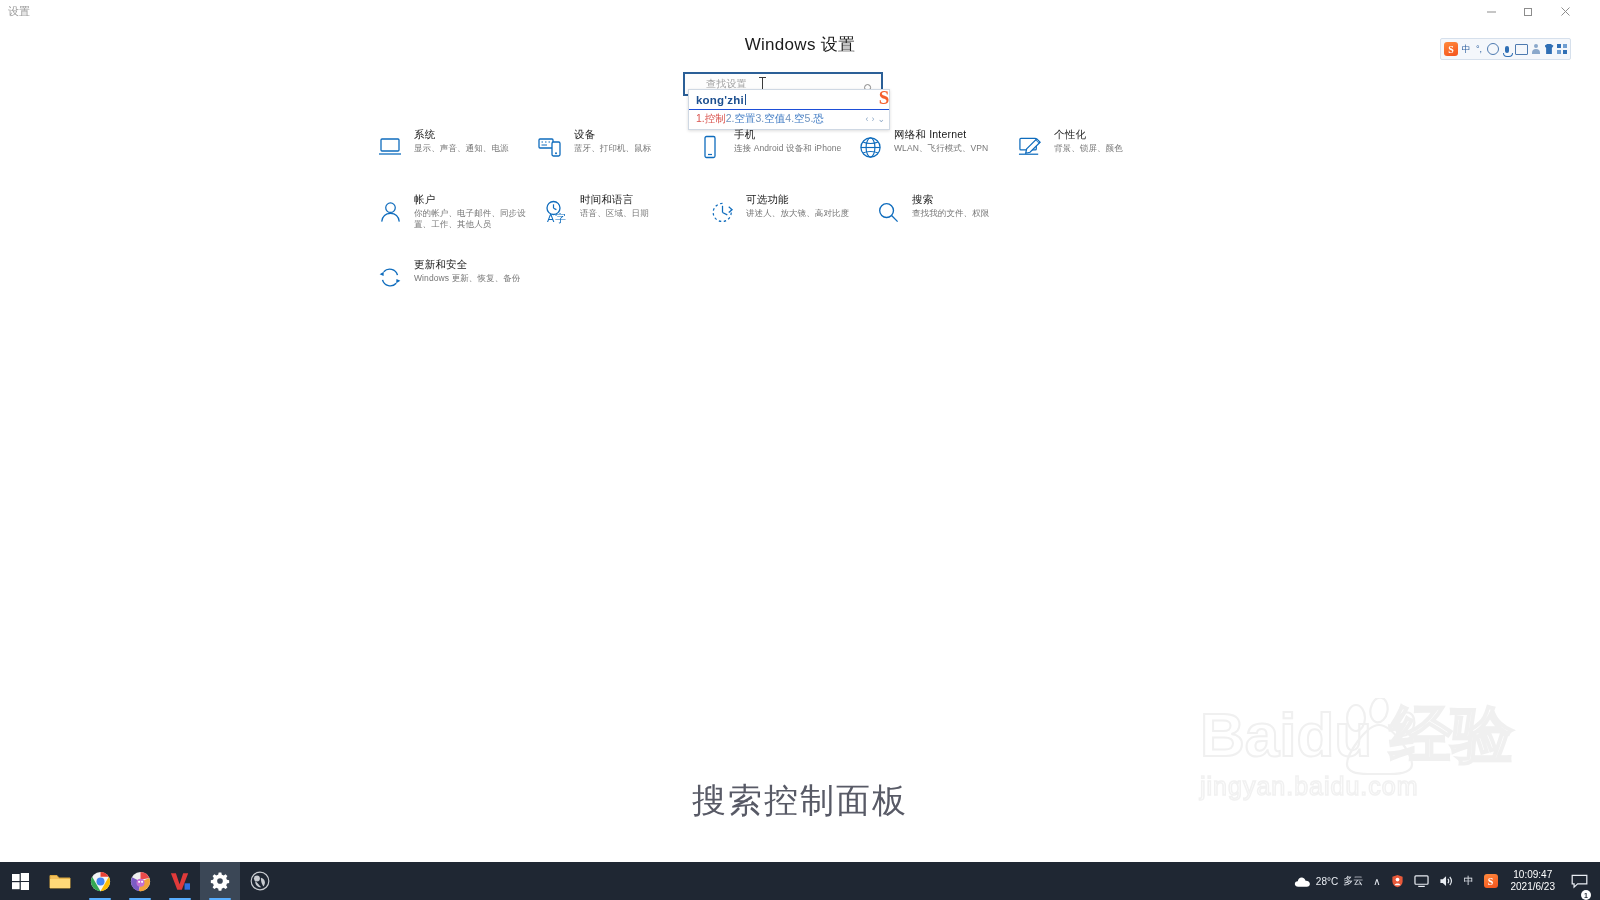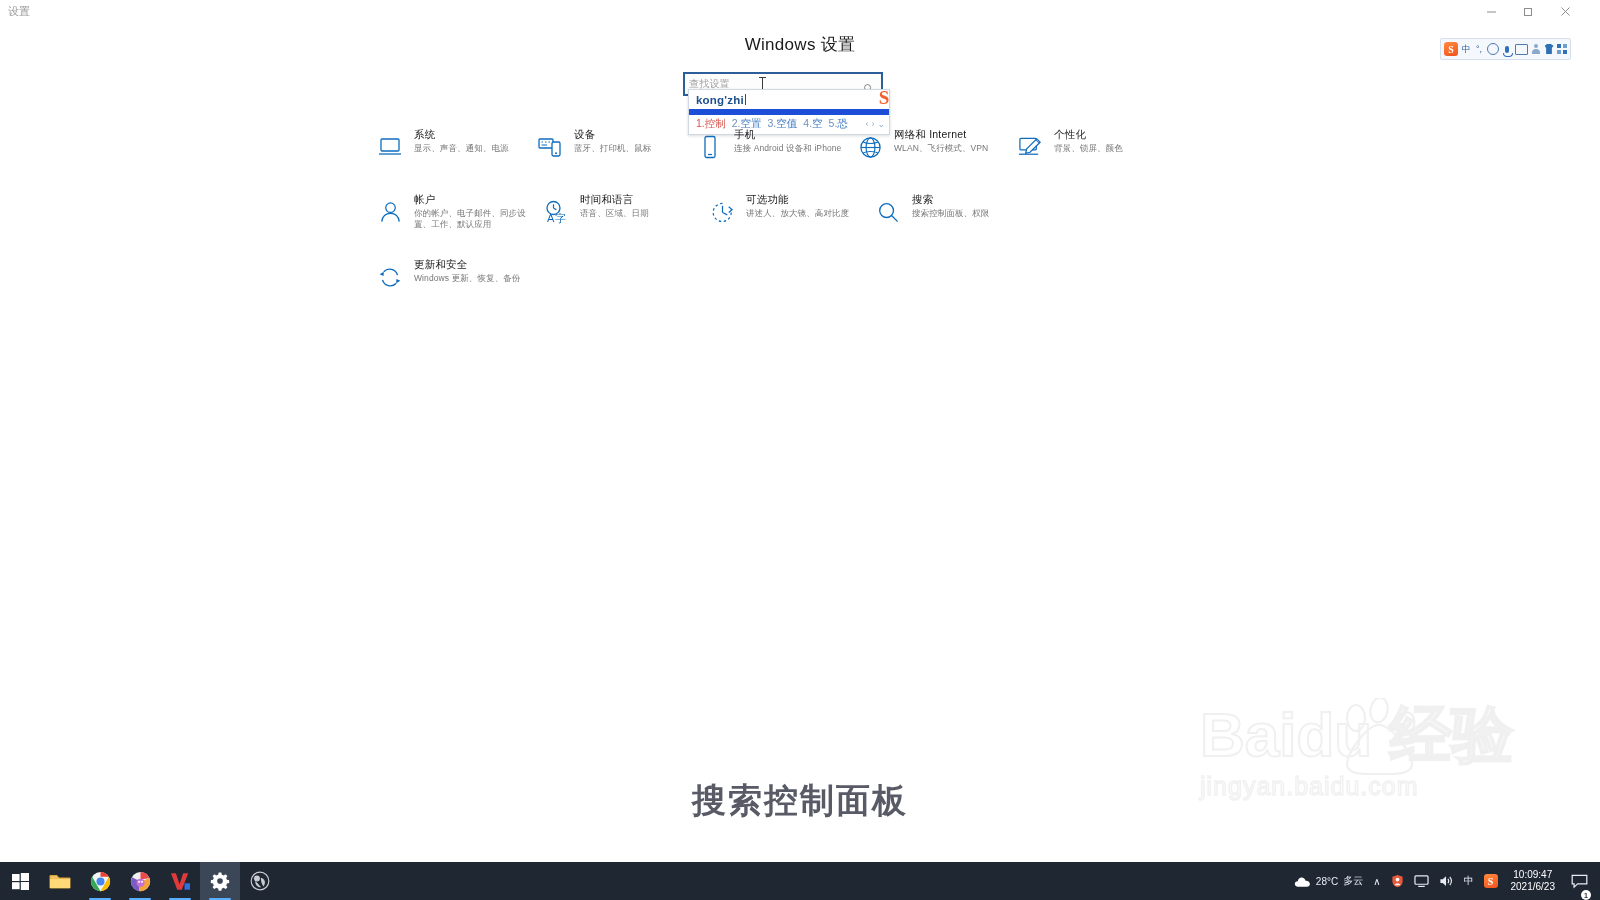--- a/index.html
+++ b/index.html
@@ -70,21 +70,21 @@
     font-size:17px;color:#1b1b1b;font-weight:400;letter-spacing:.3px;
   }
 
   #search-wrap{position:absolute;left:683px;top:72px;width:202px;}
   #search-box{
     width:200px;height:24px;box-sizing:border-box;
     border:2px solid #2b5f97;background:#fdfdfd;
     display:flex;align-items:center;position:relative;
   }
   #search-box .placeholder{
-    font-size:10px;color:#a2a2a2;padding-left:4px;letter-spacing:.2px;
+    font-size:10px;color:#a2a2a2;padding-left:21px;letter-spacing:.2px;
   }
   #search-box .caret{
     position:absolute;left:77px;top:4px;width:1px;height:15px;background:#3a3a3a;
   }
   #search-box .caret:before{content:"";position:absolute;left:-3px;top:-1px;width:7px;height:1px;background:#3a3a3a;}
   #search-box .caret:after{content:"";position:absolute;left:-3px;bottom:-1px;width:7px;height:1px;background:#3a3a3a;}
   #search-box .mag{position:absolute;right:7px;top:6px;}
 
   
   #ime-popup{
@@ -92,23 +92,23 @@
     background:#ffffff;border:1px solid #cfd8e3;
     box-shadow:0 1px 3px rgba(0,0,0,.14);
     box-sizing:border-box;
   }
   #ime-typed{
     font-size:11.5px;font-weight:bold;color:#1c4f8f;
     padding:4px 7px 3px 7px;letter-spacing:.2px;position:relative;
   }
   #ime-typed .tcaret{display:inline-block;width:1px;height:11px;background:#1c4f8f;vertical-align:-1px;margin-left:1px;}
   #ime-cands{
-    display:flex;align-items:center;gap:6px;
+    display:flex;align-items:center;
     padding:2px 4px 3px 7px;font-size:10.5px;color:#3b78c3;
-    border-top:6px solid #1d4ed8;
+    border-top:1px solid #1d4ed8;
   }
   #ime-cands .cand{white-space:nowrap;}
   #ime-cands .cand .num{color:#6d91bd;}
   #ime-cands .cand.first .num{color:#d9544f;}
   #ime-cands .cand.first .word{color:#d9544f;}
   #ime-cands .nav{margin-left:auto;display:flex;align-items:center;gap:3px;color:#8fa9c6;font-size:9px;}
   #ime-sogou-badge{
     position:absolute;right:-6px;top:-4px;width:22px;height:24px;
     display:flex;align-items:center;justify-content:center;
     color:#f4521c;font-size:19px;font-weight:bold;font-family:"Liberation Serif",serif;
@@ -128,21 +128,21 @@
   .tile .ic{
     width:30px;min-width:30px;height:30px;margin-top:4px;margin-right:9px;
     display:flex;align-items:center;justify-content:center;color:#0f6cbd;
   }
   .tile .tx .t{font-size:10.5px;color:#1a1a1a;line-height:13px;margin-bottom:2px;letter-spacing:.2px;}
   .tile .tx .s{font-size:8.5px;color:#777777;line-height:11px;letter-spacing:.1px;max-width:118px;}
 
   
   #caption{
     position:absolute;left:0;top:778px;width:1600px;text-align:center;
-    font-size:34px;font-weight:bold;color:#585a66;
+    font-size:34px;font-weight:normal;color:#585a66;
     letter-spacing:2px;
     text-shadow:
       -2px -2px 0 #fff, 2px -2px 0 #fff, -2px 2px 0 #fff, 2px 2px 0 #fff,
       0 -2.5px 0 #fff, 0 2.5px 0 #fff, -2.5px 0 0 #fff, 2.5px 0 0 #fff;
   }
 
   
   #watermark{
     position:absolute;left:1200px;top:700px;width:310px;height:150px;
     opacity:1;pointer-events:none;
@@ -365,21 +365,21 @@
 
     <div class="tile">
       <div class="ic">
         <svg width="21" height="22" viewBox="0 0 22 22">
             <circle cx="11" cy="6.5" r="5" fill="none" stroke="#0f6cbd" stroke-width="1.3"></circle>
             <path d="M1.8 21 C2.6 15.4 6.4 12.5 11 12.5 C15.6 12.5 19.4 15.4 20.2 21" fill="none" stroke="#0f6cbd" stroke-width="1.3"></path>
           </svg>
       </div>
       <div class="tx">
         <div class="t">帐户</div>
-        <div class="s">你的帐户、电子邮件、同步设置、工作、默认应用</div>
+        <div class="s">你的帐户、电子邮件、同步设置、工作、其他人员</div>
       </div>
     </div>
 
     <div class="tile">
       <div class="ic">
         <svg width="24" height="24" viewBox="0 0 24 24">
           <circle cx="9.5" cy="8" r="6.5" fill="none" stroke="#0f6cbd" stroke-width="1.3"></circle>
           <line x1="9.5" y1="4.3" x2="9.5" y2="8.2" stroke="#0f6cbd" stroke-width="1.2"></line>
           <line x1="9.5" y1="8.2" x2="12.4" y2="9.6" stroke="#0f6cbd" stroke-width="1.2"></line>
           <text x="3" y="22" font-family="Liberation Sans, sans-serif" font-size="11" fill="#0f6cbd">A</text>
@@ -409,21 +409,21 @@
 
     <div class="tile">
       <div class="ic">
         <svg width="23" height="23" viewBox="0 0 24 24">
             <circle cx="10" cy="10" r="7.2" fill="none" stroke="#0f6cbd" stroke-width="1.4"></circle>
             <line x1="15.2" y1="15.2" x2="21.5" y2="21.5" stroke="#0f6cbd" stroke-width="1.4"></line>
           </svg>
       </div>
       <div class="tx">
         <div class="t">搜索</div>
-        <div class="s">搜索控制面板、权限</div>
+        <div class="s">查找我的文件、权限</div>
       </div>
     </div>
   </div>
 
   <div class="tile-row" style="margin-top:7px;">
 
     <div class="tile">
       <div class="ic">
         <svg width="24" height="23" viewBox="0 0 24 24">
           <path d="M4.2 14.5 A8.4 8.4 0 0 0 18.5 18" fill="none" stroke="#0f6cbd" stroke-width="1.5"></path>

